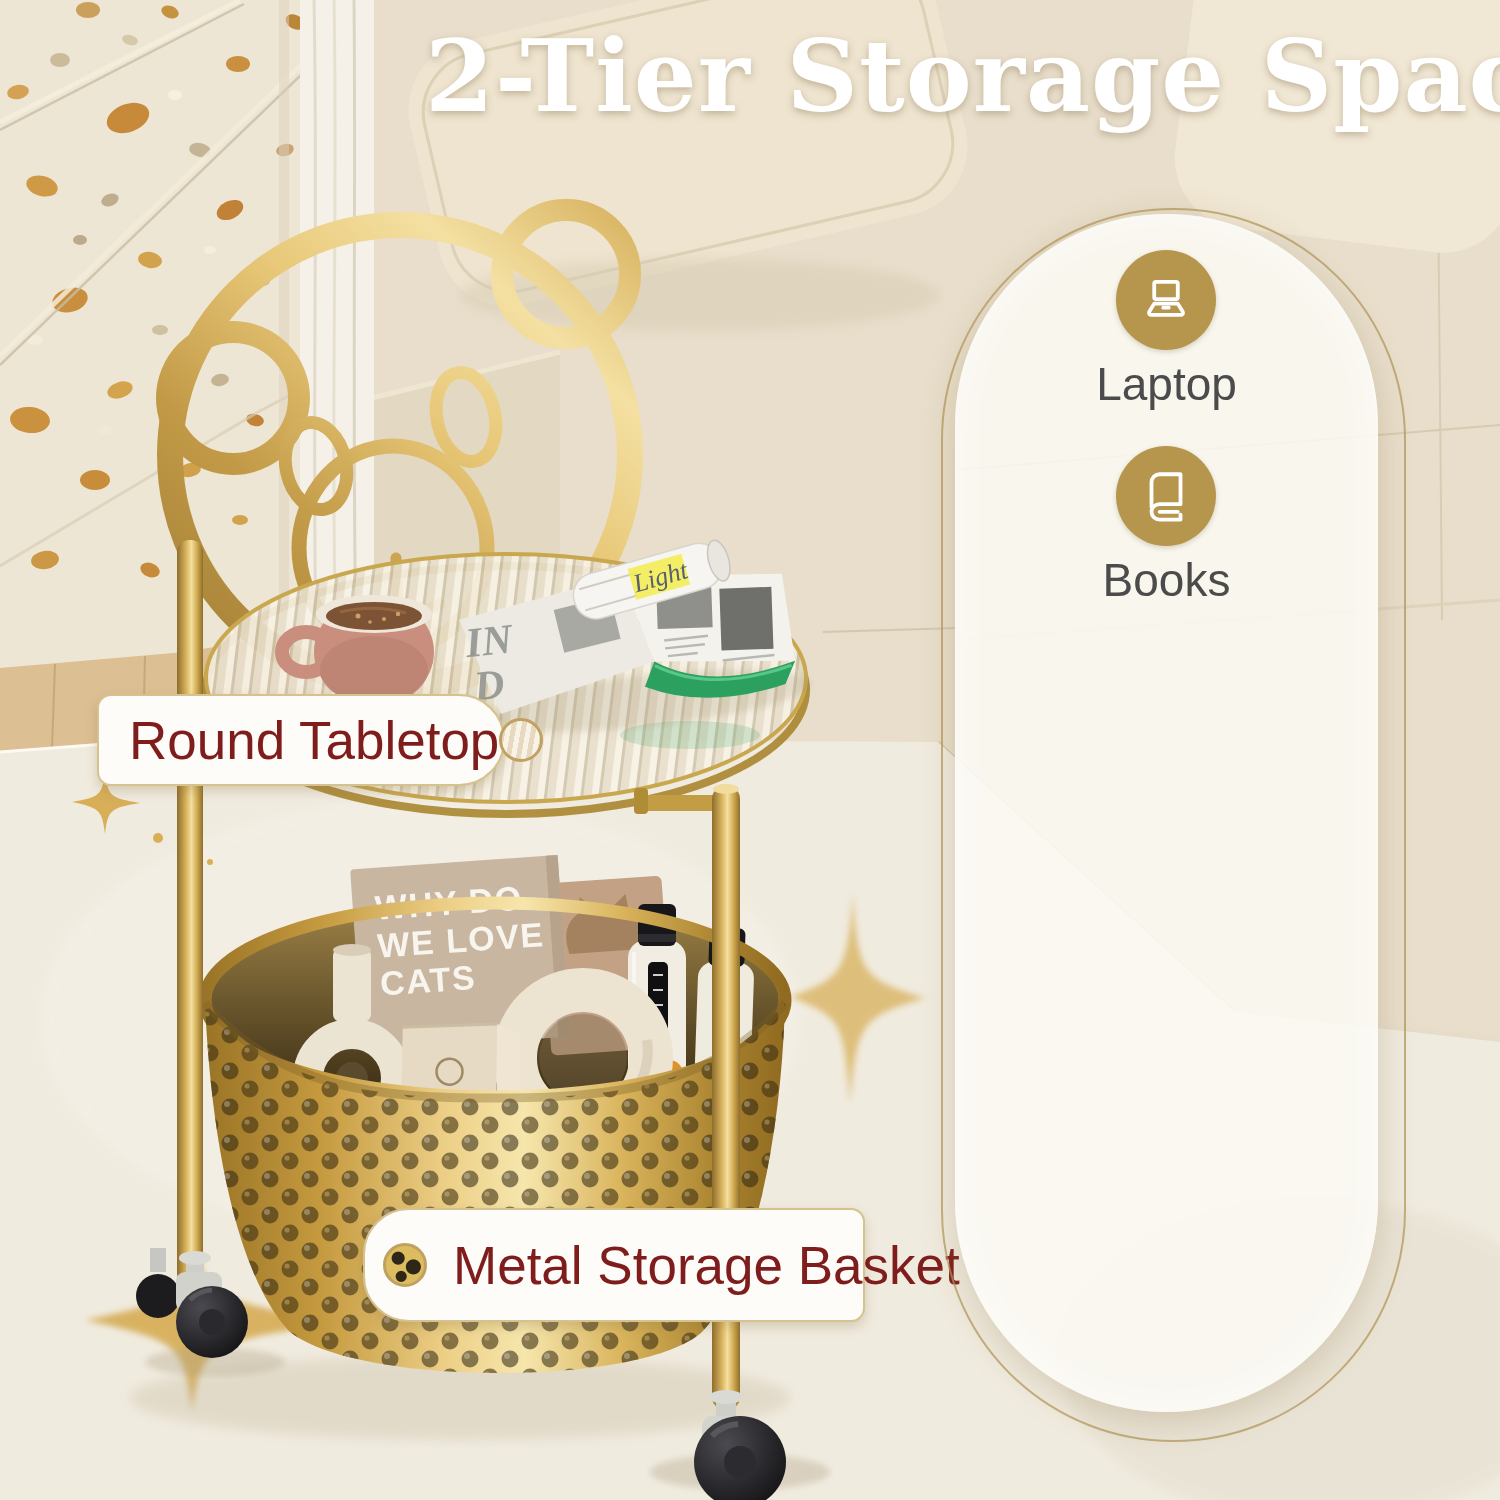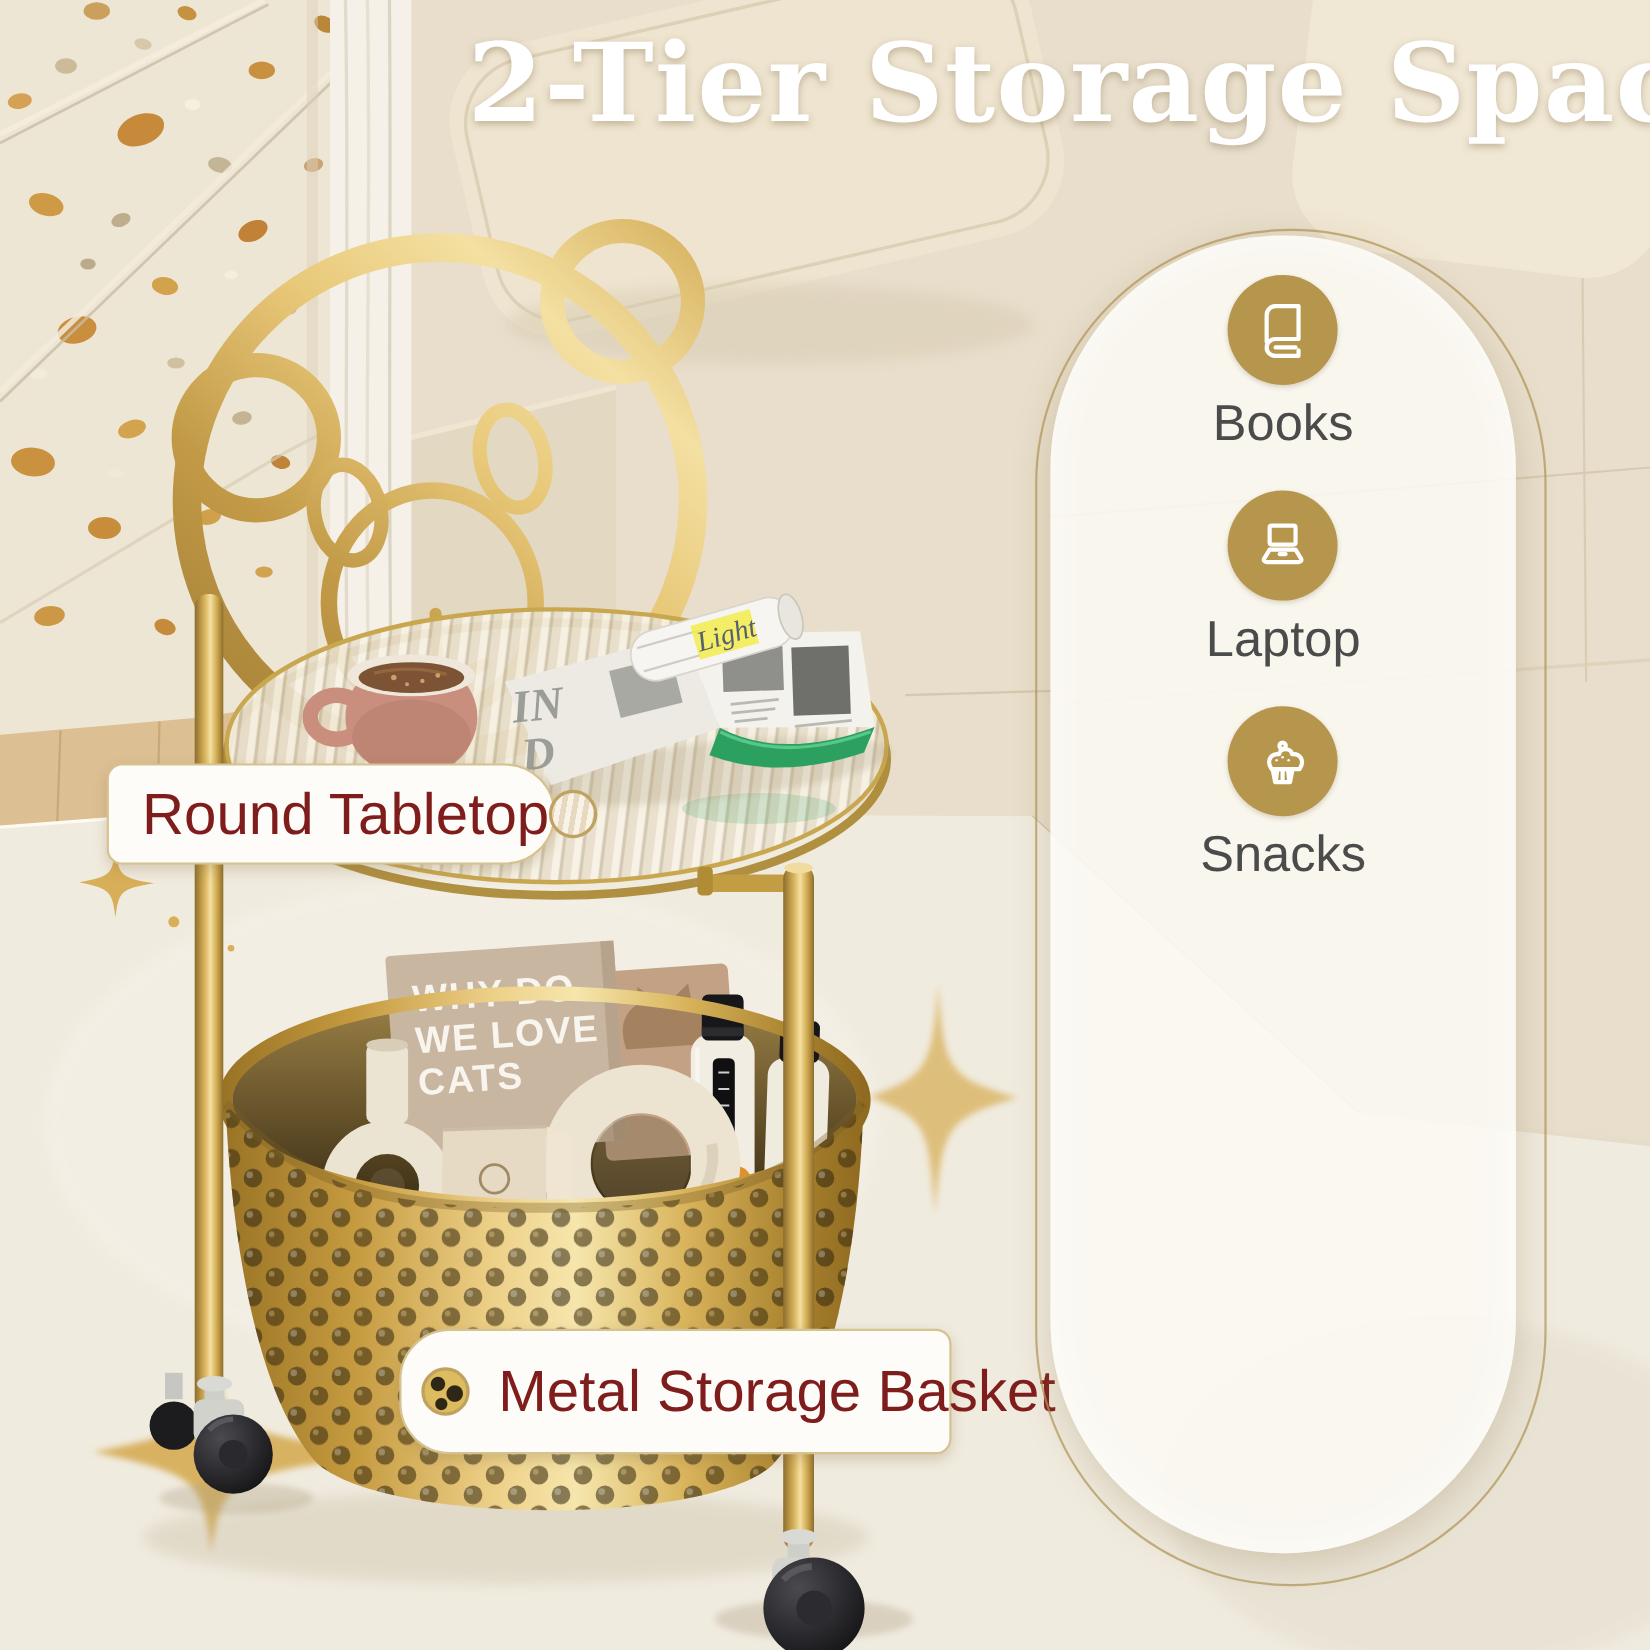--- a/index.html
+++ b/index.html
@@ -391,50 +391,36 @@
   <span class="porthole"></span>
   <span class="callout-label">Metal Storage Basket</span>
 </div>
 
 <div class="panel">
   <div class="features">
 
     <div class="feature">
       <div class="fcircle">
         <svg width="58" height="58" viewBox="0 0 64 64">
-          <path class="ico" d="M16 44 V17 c0 -5 4 -9 9 -9 h23 v33 H25 c-5 0 -9 3.5 -9 8.5 S20 58 25 58 h23 v-5.5"></path>
-          <path class="ico" d="M25 49.5 h20"></path>
-        </svg>
-      </div>
-      <div class="flabel">Books</div>
-    </div>
-
-    <div class="feature">
-      <div class="fcircle">
-        <svg width="58" height="58" viewBox="0 0 64 64">
           <rect class="ico" x="19" y="12" width="26" height="19" rx="2"></rect>
           <path class="ico" d="M13.5 45 l5.5 -9 h26 l5.5 9 c1 2 -0.3 3.5 -2.5 3.5 h-32 c-2.2 0 -3.5 -1.5 -2.5 -3.5 z"></path>
           <path class="ico" d="M29 40.5 h6"></path>
         </svg>
       </div>
       <div class="flabel">Laptop</div>
     </div>
 
-
-
-
     <div class="feature">
       <div class="fcircle">
         <svg width="58" height="58" viewBox="0 0 64 64">
-          <path class="ico" d="M22 40 h20 l-2.5 13 h-15 z"></path>
-          <path class="ico" d="M26.5 41 l-1.2 11 M32 41 v12 M37.5 41 l1.2 11"></path>
-          <path class="ico" d="M21 40 c-6 -9 0 -16 7.5 -15 c0.5 -3 3 -5 6.5 -5 s6 2 6.5 5 c7.5 -1 13.5 6 7.5 15 z"></path>
-          <circle class="ico" cx="32" cy="16.5" r="3.2"></circle>
-          <circle cx="26" cy="31" r="1.3" fill="#ffffff" stroke="none"></circle>
-          <circle cx="32" cy="28" r="1.3" fill="#ffffff" stroke="none"></circle>
-          <circle cx="38" cy="31" r="1.3" fill="#ffffff" stroke="none"></circle>
+          <path class="ico" d="M16 44 V17 c0 -5 4 -9 9 -9 h23 v33 H25 c-5 0 -9 3.5 -9 8.5 S20 58 25 58 h23 v-5.5"></path>
+          <path class="ico" d="M25 49.5 h20"></path>
         </svg>
       </div>
-      <div class="flabel">Snacks</div>
+      <div class="flabel">Books</div>
     </div>
+
+
+
+
 
   </div>
 </div>
 
 </body></html>

